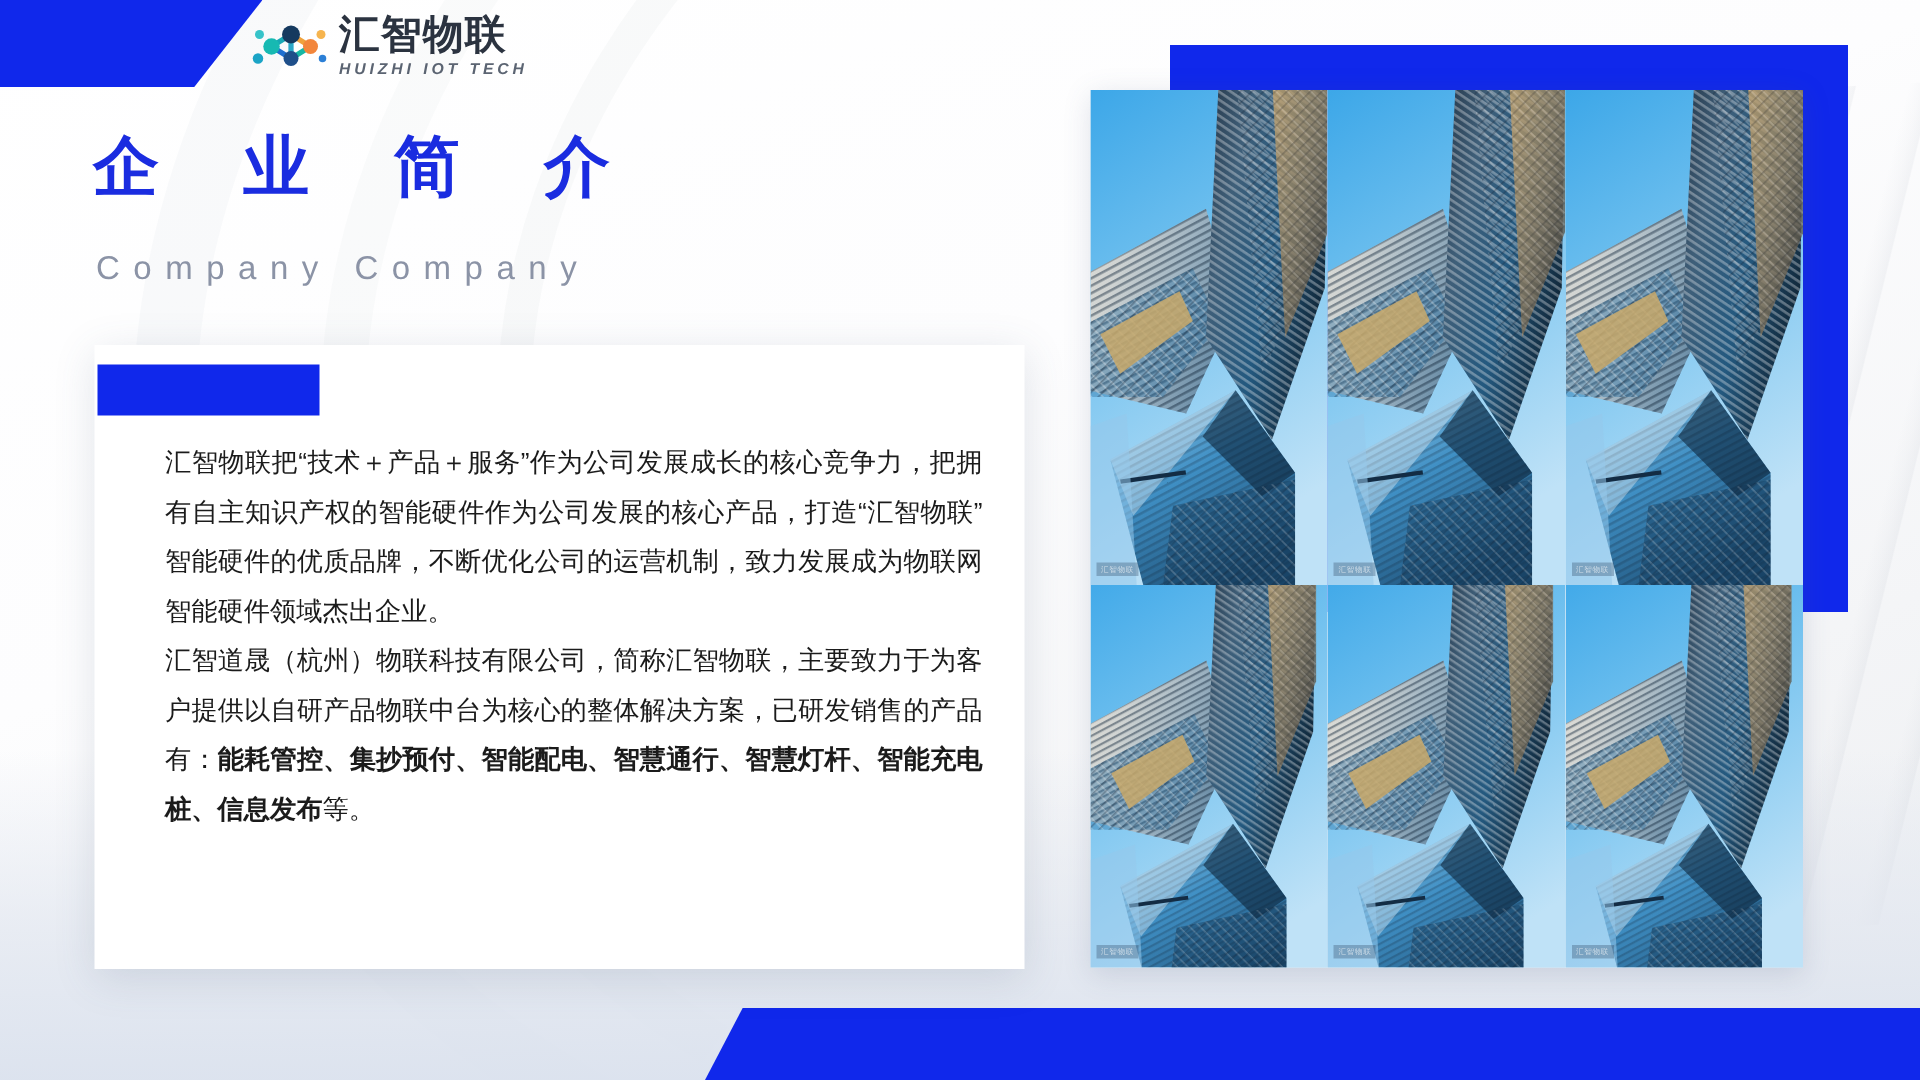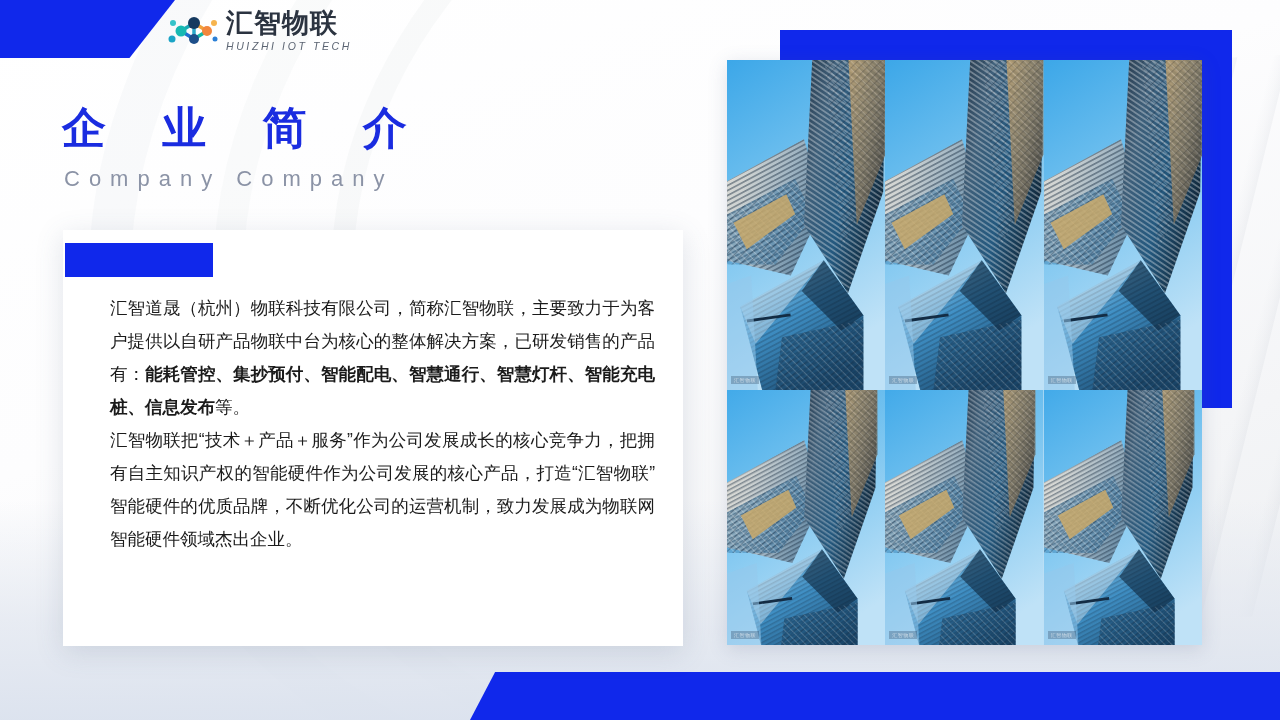--- a/index.html
+++ b/index.html
@@ -122,31 +122,31 @@
   .logo-cn {
     font-family: "Liberation Sans", "DejaVu Sans", sans-serif;
     font-size: 27px;
     font-weight: 700;
     color: #2b3340;
     letter-spacing: 1px;
   }
   .logo-en {
     margin-top: 4px;
     font-size: 10.5px;
-    font-weight: 400;
+    font-weight: 700;
     font-style: italic;
     color: #5b6472;
     letter-spacing: 2.6px;
     text-align: center;
   }
 
   
   .title-zh {
     position: absolute;
-    left: 62px; top: 106px;
+    left: 62px; top: 90px;
     font-size: 44px;
     font-weight: 700;
     color: var(--title-blue);
     letter-spacing: 22px;
     line-height: 1;
     white-space: nowrap;
     text-align: center;
   }
   .title-en {
     position: absolute;
@@ -260,22 +260,22 @@
       <span class="logo-en">HUIZHI IOT TECH</span>
     </span>
   </div>
 
   <div class="title-zh">企 业 简 介</div>
   <div class="title-en">Company Company</div>
 
   <div class="card">
     <div class="card-tab"></div>
     <div class="card-body">
+        <p><span>汇智物联把“技术＋产品＋服务”作为公司发展成长的核心竞争力，把拥有自主知识产权的智能硬件作为公司发展的核心产品，打造“汇智物联”智能硬件的优质品牌，不断优化公司的运营机制，致力发展成为物联网智能硬件领域杰出企业。</span></p>
         <p><span>汇智道晟（杭州）物联科技有限公司，简称汇智物联，主要致力于为客户提供以自研产品物联中台为核心的整体解决方案，已研发销售的产品有：</span><b>能耗管控、集抄预付、智能配电、智慧通行、智慧灯杆、智能充电桩、信息发布</b><span>等。</span></p>
-        <p><span>汇智物联把“技术＋产品＋服务”作为公司发展成长的核心竞争力，把拥有自主知识产权的智能硬件作为公司发展的核心产品，打造“汇智物联”智能硬件的优质品牌，不断优化公司的运营机制，致力发展成为物联网智能硬件领域杰出企业。</span></p>
       </div>
   </div>
 
   <div class="img-grid" style="grid-template-columns: repeat(3, 1fr);">
       <div class="tile">
         <svg viewBox="0 0 160 300" preserveAspectRatio="xMidYMid slice" xmlns="http://www.w3.org/2000/svg">
           <defs>
             <linearGradient id="skyG" x1="0" y1="0" x2="0.35" y2="1">
               <stop offset="0%" stop-color="#3aa6e8"></stop>
               <stop offset="45%" stop-color="#74c2ef"></stop>

